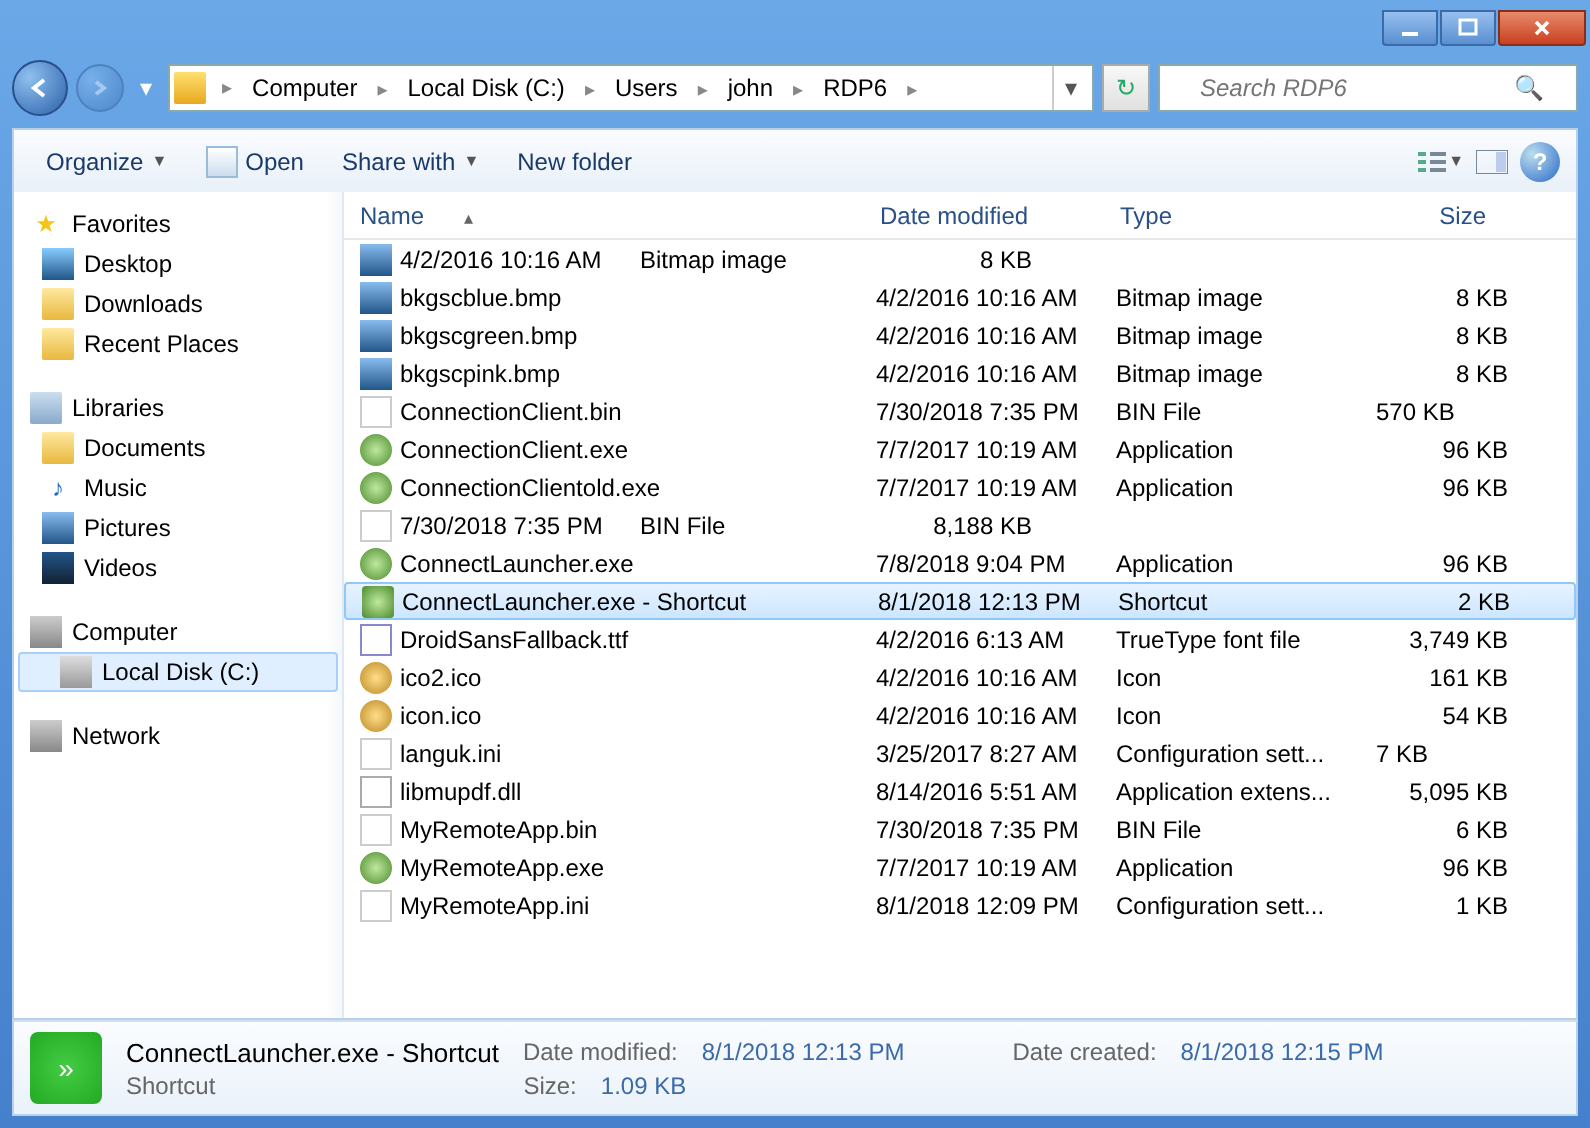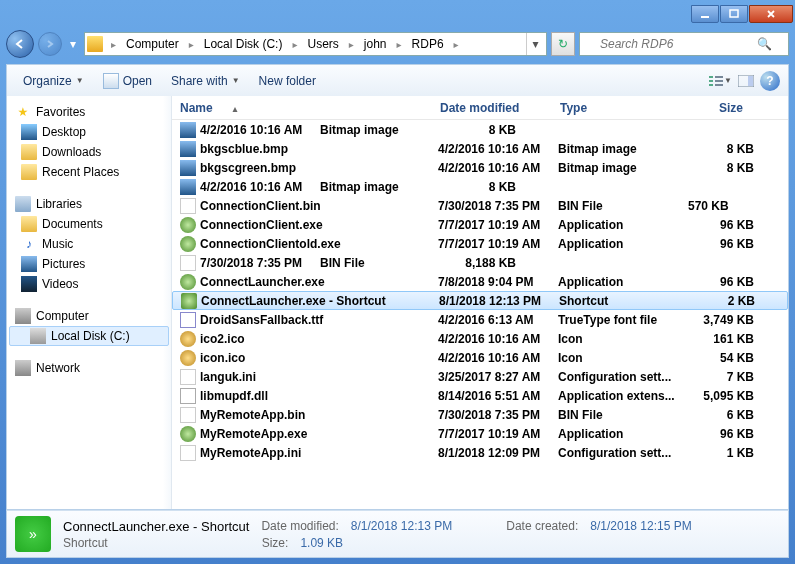--- a/index.html
+++ b/index.html
@@ -29,21 +29,21 @@
 .viewbtns { display: flex; gap: 2px; align-items: center; }
 .vbtn { width: 24px; height: 20px; display: flex; align-items: center; justify-content: center; }
 .helpbtn { width: 20px; height: 20px; border-radius: 50%; background: radial-gradient(circle at 30% 30%, #bde, #2a6ac8); color: #fff; display: flex; align-items: center; justify-content: center; font-weight: bold; }
 .content { flex: 1; display: flex; margin: 0 6px; background: #fff; border: 1px solid #b8d0e8; border-top: none; overflow: hidden; }
 .sidebar { width: 165px; border-right: 1px solid #e0e8f0; padding: 6px 0; overflow-y: auto; background: linear-gradient(to right, #fff 95%, #f4f8fc); }
 .sgroup { margin-bottom: 12px; }
 .sheader { display: flex; align-items: center; gap: 5px; padding: 2px 8px; }
 .sitem { display: flex; align-items: center; gap: 5px; padding: 2px 8px 2px 14px; cursor: default; }
 .sitem.sel { background: #e0efff; border: 1px solid #a8d0f8; border-radius: 2px; margin: 0 2px; padding: 1px 6px 1px 20px; }
 .sicon { width: 16px; height: 16px; display: inline-flex; align-items: center; justify-content: center; font-size: 12px; }
-.filearea { flex: 1; display: flex; flex-direction: column; position: relative; font-weight: bold; }
+.filearea { flex: 1; display: flex; flex-direction: column; position: relative; }
 .colheaders { height: 24px; display: flex; align-items: center; border-bottom: 1px solid #e8e8e8; }
 .colh { padding: 4px 8px; color: #2a5088; cursor: default; border-right: 1px solid transparent; }
 .colh.sorted::after { content: "▴"; font-size: 9px; color: #666; margin-left: 20px; }
 .filelist { flex: 1; overflow-y: scroll; }
 .frow { display: flex; align-items: center; height: 19px; padding-left: 8px; cursor: default; }
 .frow.sel { background: linear-gradient(#e8f3ff, #cce6ff); border: 1px solid #90c8f8; border-radius: 2px; }
 .fic { width: 16px; height: 16px; margin-right: 4px; display: inline-flex; align-items: center; justify-content: center; font-size: 11px; }
 .details { height: 48px; margin: 0 6px 6px; background: linear-gradient(#fafcff, #eaf2fa); border: 1px solid #b8d0e8; border-top: 1px solid #d0e0f0; display: flex; align-items: center; padding: 4px 8px; gap: 12px; }
 .dthumb { width: 36px; height: 36px; background: radial-gradient(circle, #4c4, #2a2); border-radius: 4px; display: flex; align-items: center; justify-content: center; color: #fff; font-size: 14px; }
 .dinfo { display: flex; flex-direction: column; gap: 2px; }
@@ -233,20 +233,21 @@
           </div>
           <div class="frow">
             <span class="fic ico-img"></span>
             <span style="width:238px">bkgscgreen.bmp</span>
             <span style="width:120px">4/2/2016 10:16 AM</span>
             <span style="width:130px">Bitmap image</span>
             <span style="width:66px;text-align:right">8 KB</span>
           </div>
           <div class="frow">
             <span class="fic ico-img"></span>
+            <span style="width:238px">bkgscpink.bmp</span>
             <span style="width:120px">4/2/2016 10:16 AM</span>
             <span style="width:130px">Bitmap image</span>
             <span style="width:66px;text-align:right">8 KB</span>
           </div>
           <div class="frow">
             <span class="fic ico-bin"></span>
             <span style="width:238px">ConnectionClient.bin</span>
             <span style="width:120px">7/30/2018 7:35 PM</span>
             <span style="width:130px">BIN File</span>
             <span style="width:66px;">570 KB</span>
@@ -304,21 +305,21 @@
             <span style="width:238px">icon.ico</span>
             <span style="width:120px">4/2/2016 10:16 AM</span>
             <span style="width:130px">Icon</span>
             <span style="width:66px;text-align:right">54 KB</span>
           </div>
           <div class="frow">
             <span class="fic ico-ini"></span>
             <span style="width:238px">languk.ini</span>
             <span style="width:120px">3/25/2017 8:27 AM</span>
             <span style="width:130px">Configuration sett...</span>
-            <span style="width:66px;text-align:right">7 KB</span>
+            <span style="width:66px;text-align:left">7 KB</span>
           </div>
           <div class="frow">
             <span class="fic ico-dll"></span>
             <span style="width:238px">libmupdf.dll</span>
             <span style="width:120px">8/14/2016 5:51 AM</span>
             <span style="width:130px">Application extens...</span>
             <span style="width:66px;text-align:right">5,095 KB</span>
           </div>
           <div class="frow">
             <span class="fic ico-bin"></span>

